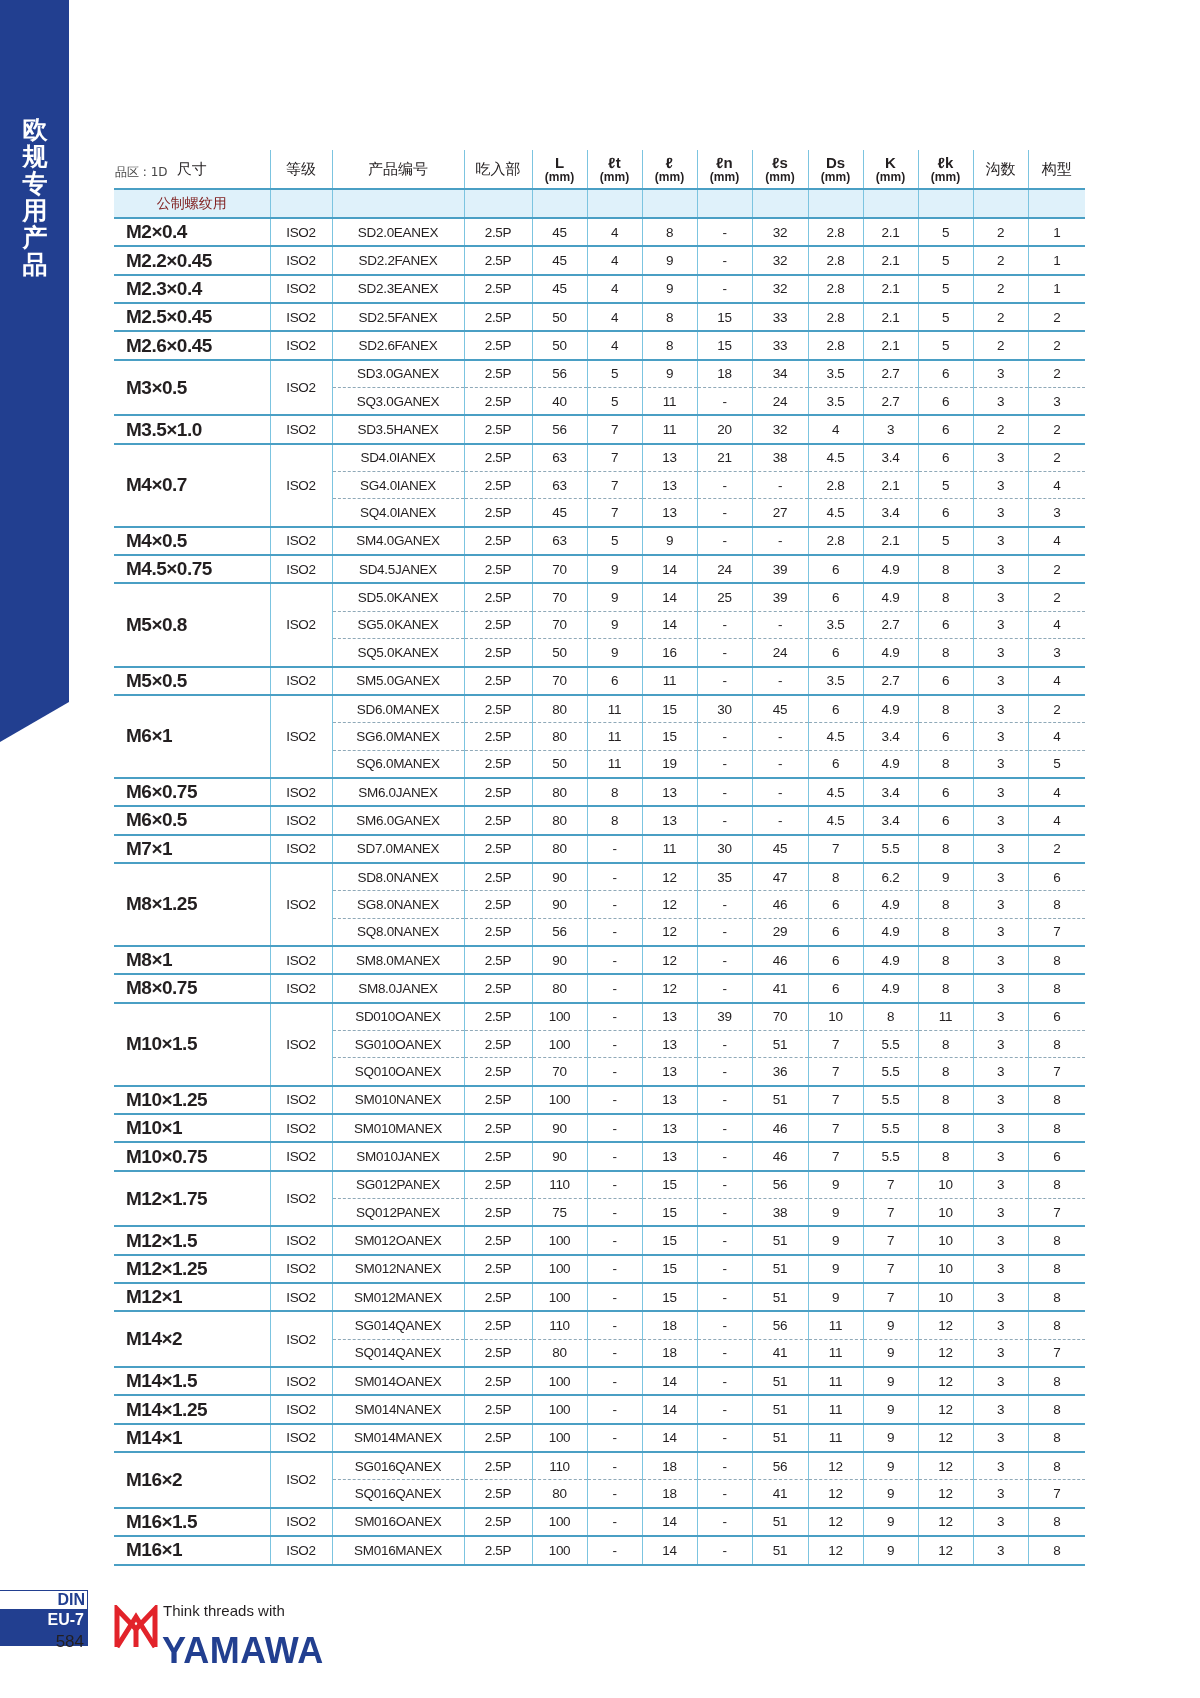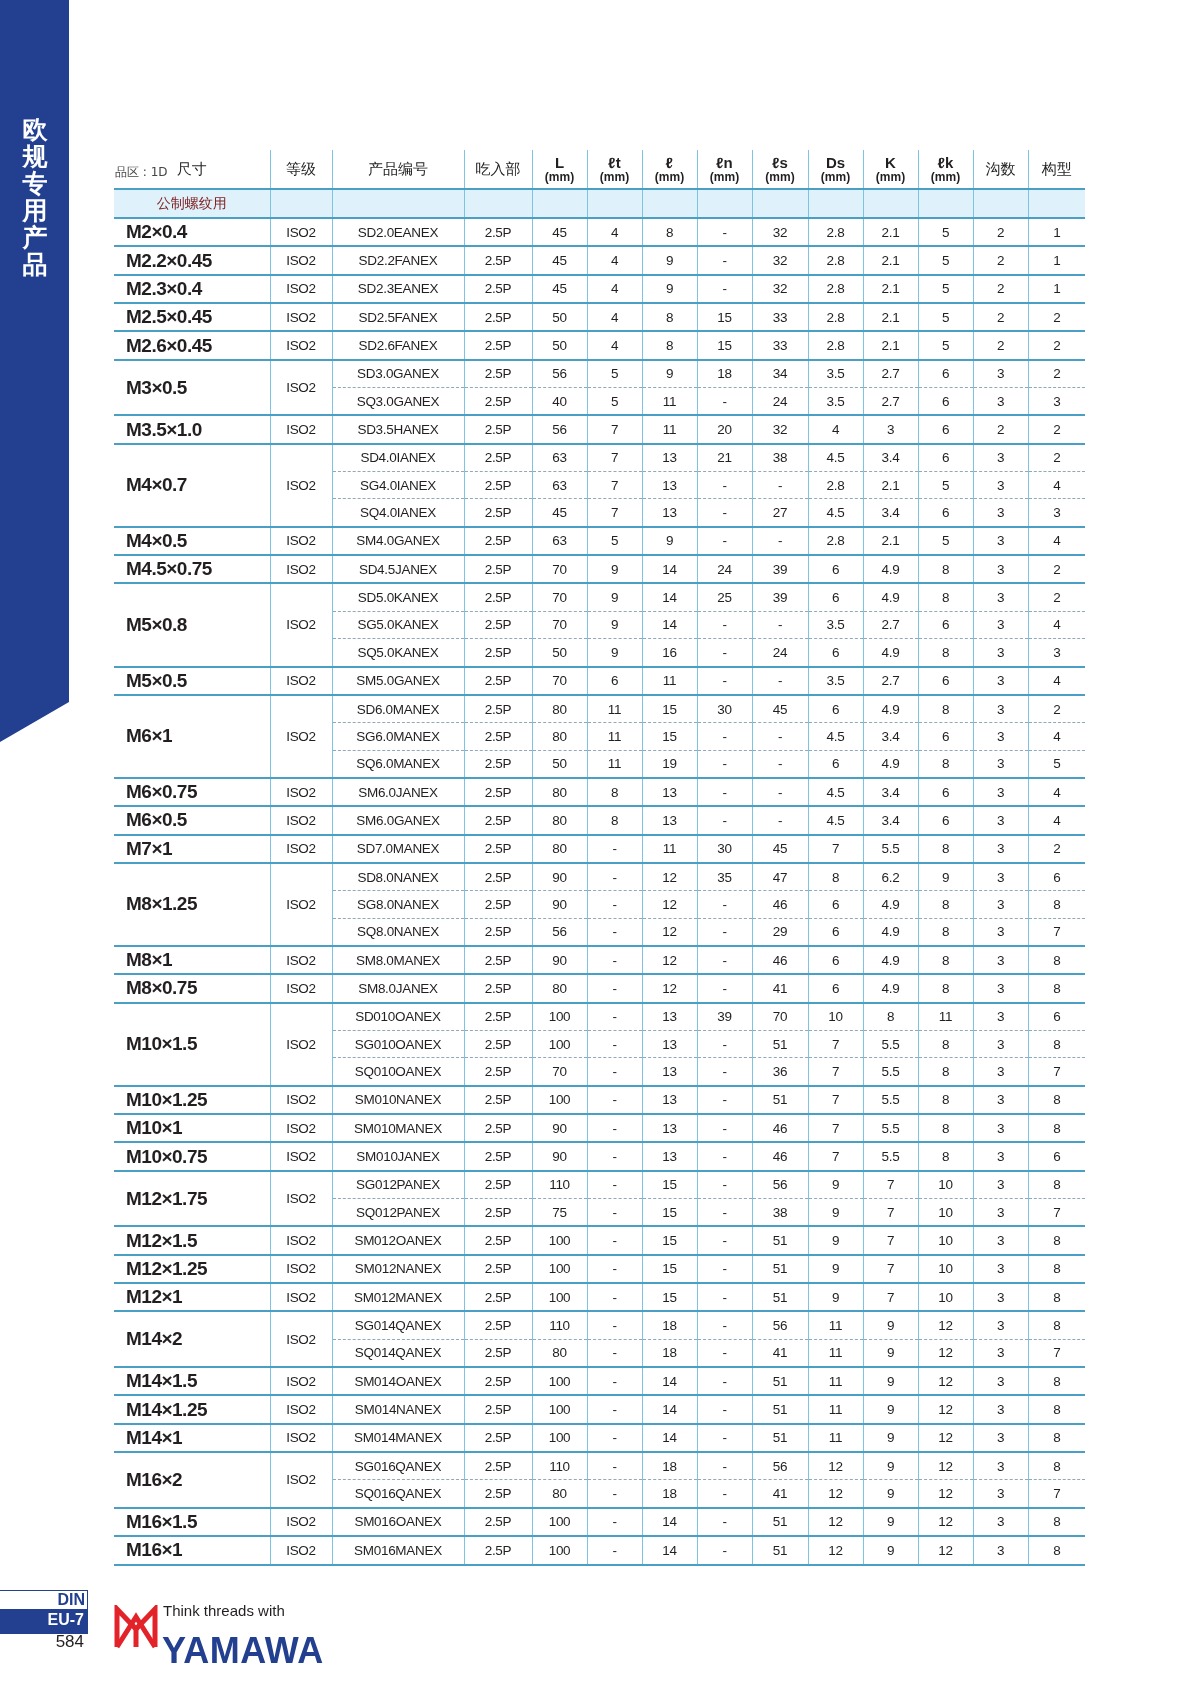--- a/index.html
+++ b/index.html
@@ -14,21 +14,21 @@
   th:first-child,td.size{border-left:none;}
   thead th{height:38px;font-weight:normal;font-size:15px;font-family:"DejaVu Sans",sans-serif;border-bottom:2px solid #4a9fc4;line-height:1;}
   thead th .sym{display:block;font-weight:bold;font-size:15px;font-family:"Liberation Sans",sans-serif;}
   thead th .unit{display:block;font-weight:bold;font-size:12px;font-family:"Liberation Sans",sans-serif;margin-top:1px;}
   .subhead td{height:27px;background:#dff1fa;border-bottom:2px solid #4a9fc4;font-size:14px;color:#7f1d1d;font-family:"DejaVu Sans",sans-serif;}
   tbody td{height:26.35px;font-size:13.5px;font-family:"Liberation Sans Narrow","Liberation Sans",sans-serif;letter-spacing:-0.3px;}
   td.size{text-align:left;padding-left:12px;font-weight:bold;font-size:19px;letter-spacing:-0.5px;}
   tr.grp-end td{border-bottom:2px solid #4a9fc4;}
   tr.sub-dash td.cell{border-bottom:1px dashed #8fa9b8;}
   .footer-din{position:absolute;left:0;top:1590px;width:88px;height:20px;border:1px solid #223f90;border-left:none;color:#223f90;font-weight:bold;font-size:16px;text-align:right;padding-right:2px;box-sizing:border-box;line-height:18px;}
-  .footer-eu{position:absolute;left:0;top:1610px;width:88px;height:24px;background:#223f90;color:#fff;font-weight:bold;font-size:16px;text-align:right;padding-right:4px;box-sizing:border-box;line-height:20px;}
+  .footer-eu{position:absolute;left:0;top:1610px;width:88px;height:36px;background:#223f90;color:#fff;font-weight:bold;font-size:16px;text-align:right;padding-right:4px;box-sizing:border-box;line-height:20px;}
   .footer-page{position:absolute;left:0;top:1632px;width:84px;text-align:right;font-size:17px;color:#231f20;}
   .logo-mark{position:absolute;left:114px;top:1605px;width:44px;height:44px;}
   .logo-tag{position:absolute;left:163px;top:1602px;font-size:15px;color:#231f20;}
   .logo-name{position:absolute;left:162px;top:1614px;font-size:36px;font-weight:bold;color:#223f90;letter-spacing:0.5px;margin-top:16px;}
 </style>
 </head>
 <body>
 
 <div class="sidebar">
   <div class="sidebar-text" id="sidebar-text">

